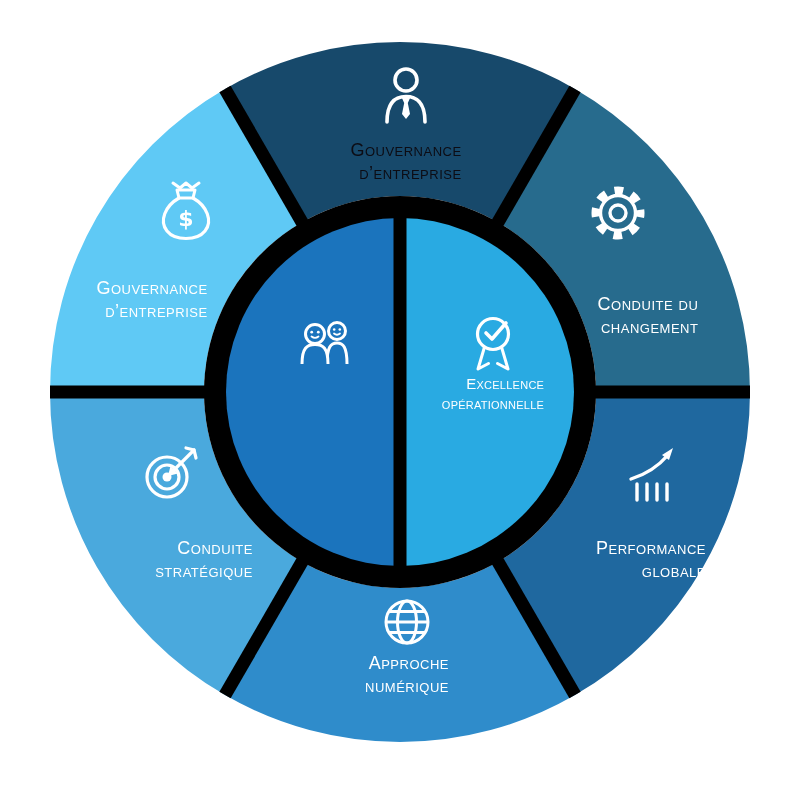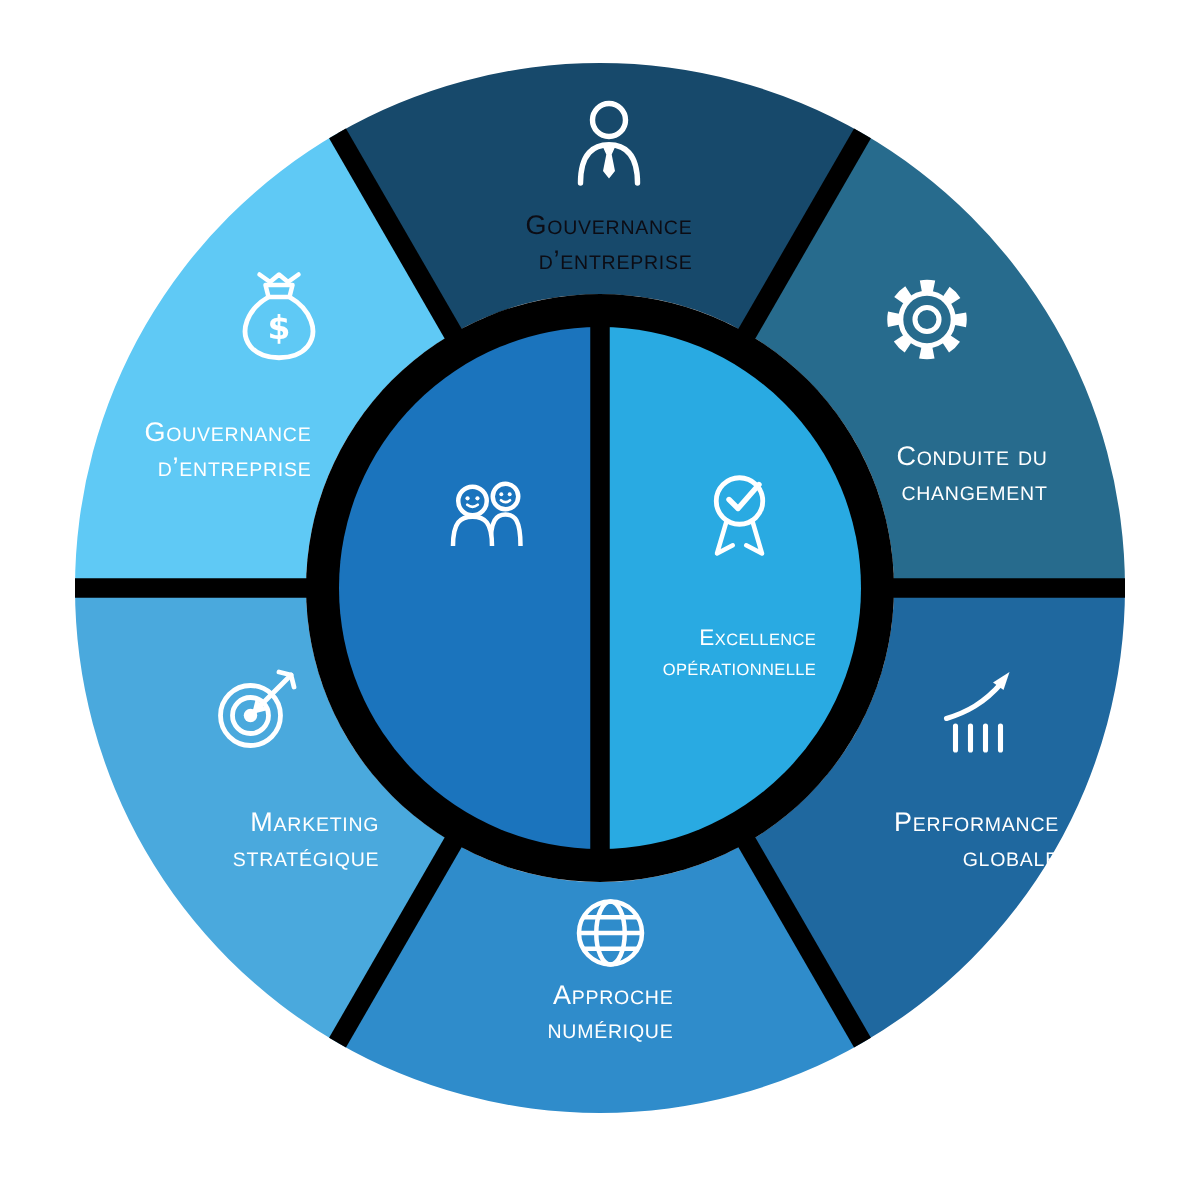--- a/index.html
+++ b/index.html
@@ -126,20 +126,20 @@
   </div>
 
   <div class="label dark" style="left:406px;top:139px">Gouvernance
 d’entreprise</div>
   <div class="label" style="left:648px;top:293px">Conduite du
 changement</div>
   <div class="label" style="left:407px;top:652px">Approche
 numérique</div>
   <div class="label" style="left:651px;top:537px">Performance
 globale</div>
-  <div class="label" style="left:204px;top:537px">Marketing
+  <div class="label" style="left:204px;top:537px">Conduite
 stratégique</div>
   <div class="label" style="left:152px;top:277px">Gouvernance
 d’entreprise</div>
-  <div class="label small" style="left:493px;top:416px">Excellence
+  <div class="label small" style="left:493px;top:374px">Excellence
 opérationnelle</div>
 
 </div>
 
 </body></html>

